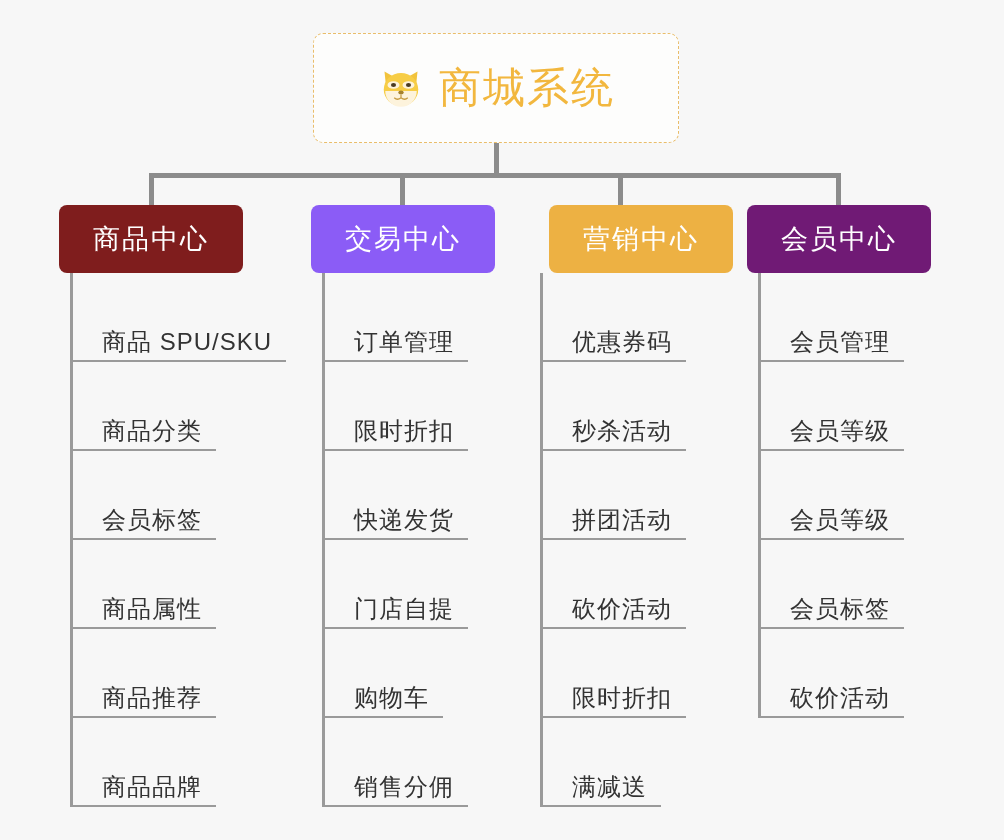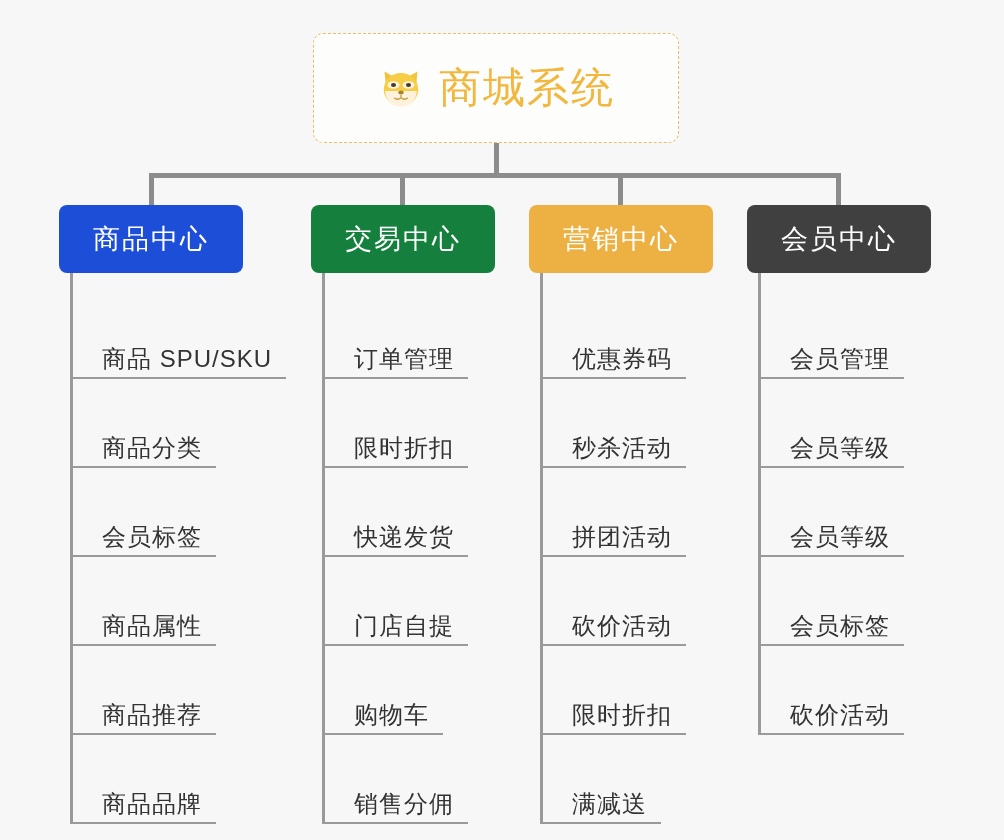--- a/index.html
+++ b/index.html
@@ -95,30 +95,30 @@
     display: flex;
     align-items: center;
     justify-content: center;
     color: #ffffff;
     font-size: 27px;
     letter-spacing: 2px;
     white-space: nowrap;
   }
   .col1 .cat-card { width: 184px; }
   .col2 .cat-card { width: 184px; }
-  .col3 .cat-card { width: 184px; }
+  .col3 .cat-card { width: 184px; margin-left: 20px; }
   .col4 .cat-card { width: 184px; }
 
   
   .sub-list {
     position: relative;
     margin-left: 11px;
     padding-left: 0;
     border-left: 3px solid #9a9a9a;
-    padding-top: 17px;
+    padding-top: 0;
   }
   .sub-item {
     height: 89px;
     position: relative;
     display: flex;
     align-items: flex-end;
     box-sizing: border-box;
   }
   .sub-label {
     display: inline-block;
@@ -171,21 +171,21 @@
   </div>
 
   <div class="conn stem-root" style="background: rgb(140, 140, 140);"></div>
   <div class="conn bus" style="background: rgb(140, 140, 140);"></div>
   <div class="conn drop d1" style="background: rgb(140, 140, 140);"></div>
   <div class="conn drop d2" style="background: rgb(140, 140, 140);"></div>
   <div class="conn drop d3" style="background: rgb(140, 140, 140);"></div>
   <div class="conn drop d4" style="background: rgb(140, 140, 140);"></div>
 
   <div class="column col1">
-    <div class="cat-card" style="background: #1d4ed8;">
+    <div class="cat-card" style="background: #7f1d1d;">
       <span>商品中心</span>
     </div>
     <div class="sub-list">
       <div class="sub-item">
         <span class="sub-label">商品 SPU/SKU</span>
         <span class="sub-rule" style="width: 213px;"></span>
       </div>
       <div class="sub-item">
         <span class="sub-label">商品分类</span>
         <span class="sub-rule" style="width: 143px;"></span>
@@ -203,21 +203,21 @@
         <span class="sub-rule" style="width: 143px;"></span>
       </div>
       <div class="sub-item">
         <span class="sub-label">商品品牌</span>
         <span class="sub-rule" style="width: 143px;"></span>
       </div>
     </div>
   </div>
 
   <div class="column col2">
-    <div class="cat-card" style="background: #15803d;">
+    <div class="cat-card" style="background: #8b5cf6;">
       <span>交易中心</span>
     </div>
     <div class="sub-list">
       <div class="sub-item">
         <span class="sub-label">订单管理</span>
         <span class="sub-rule" style="width: 143px;"></span>
       </div>
       <div class="sub-item">
         <span class="sub-label">限时折扣</span>
         <span class="sub-rule" style="width: 143px;"></span>
@@ -267,21 +267,21 @@
         <span class="sub-rule" style="width: 143px;"></span>
       </div>
       <div class="sub-item">
         <span class="sub-label">满减送</span>
         <span class="sub-rule" style="width: 118px;"></span>
       </div>
     </div>
   </div>
 
   <div class="column col4">
-    <div class="cat-card" style="background: #404040;">
+    <div class="cat-card" style="background: #701a75;">
       <span>会员中心</span>
     </div>
     <div class="sub-list">
       <div class="sub-item">
         <span class="sub-label">会员管理</span>
         <span class="sub-rule" style="width: 143px;"></span>
       </div>
       <div class="sub-item">
         <span class="sub-label">会员等级</span>
         <span class="sub-rule" style="width: 143px;"></span>

